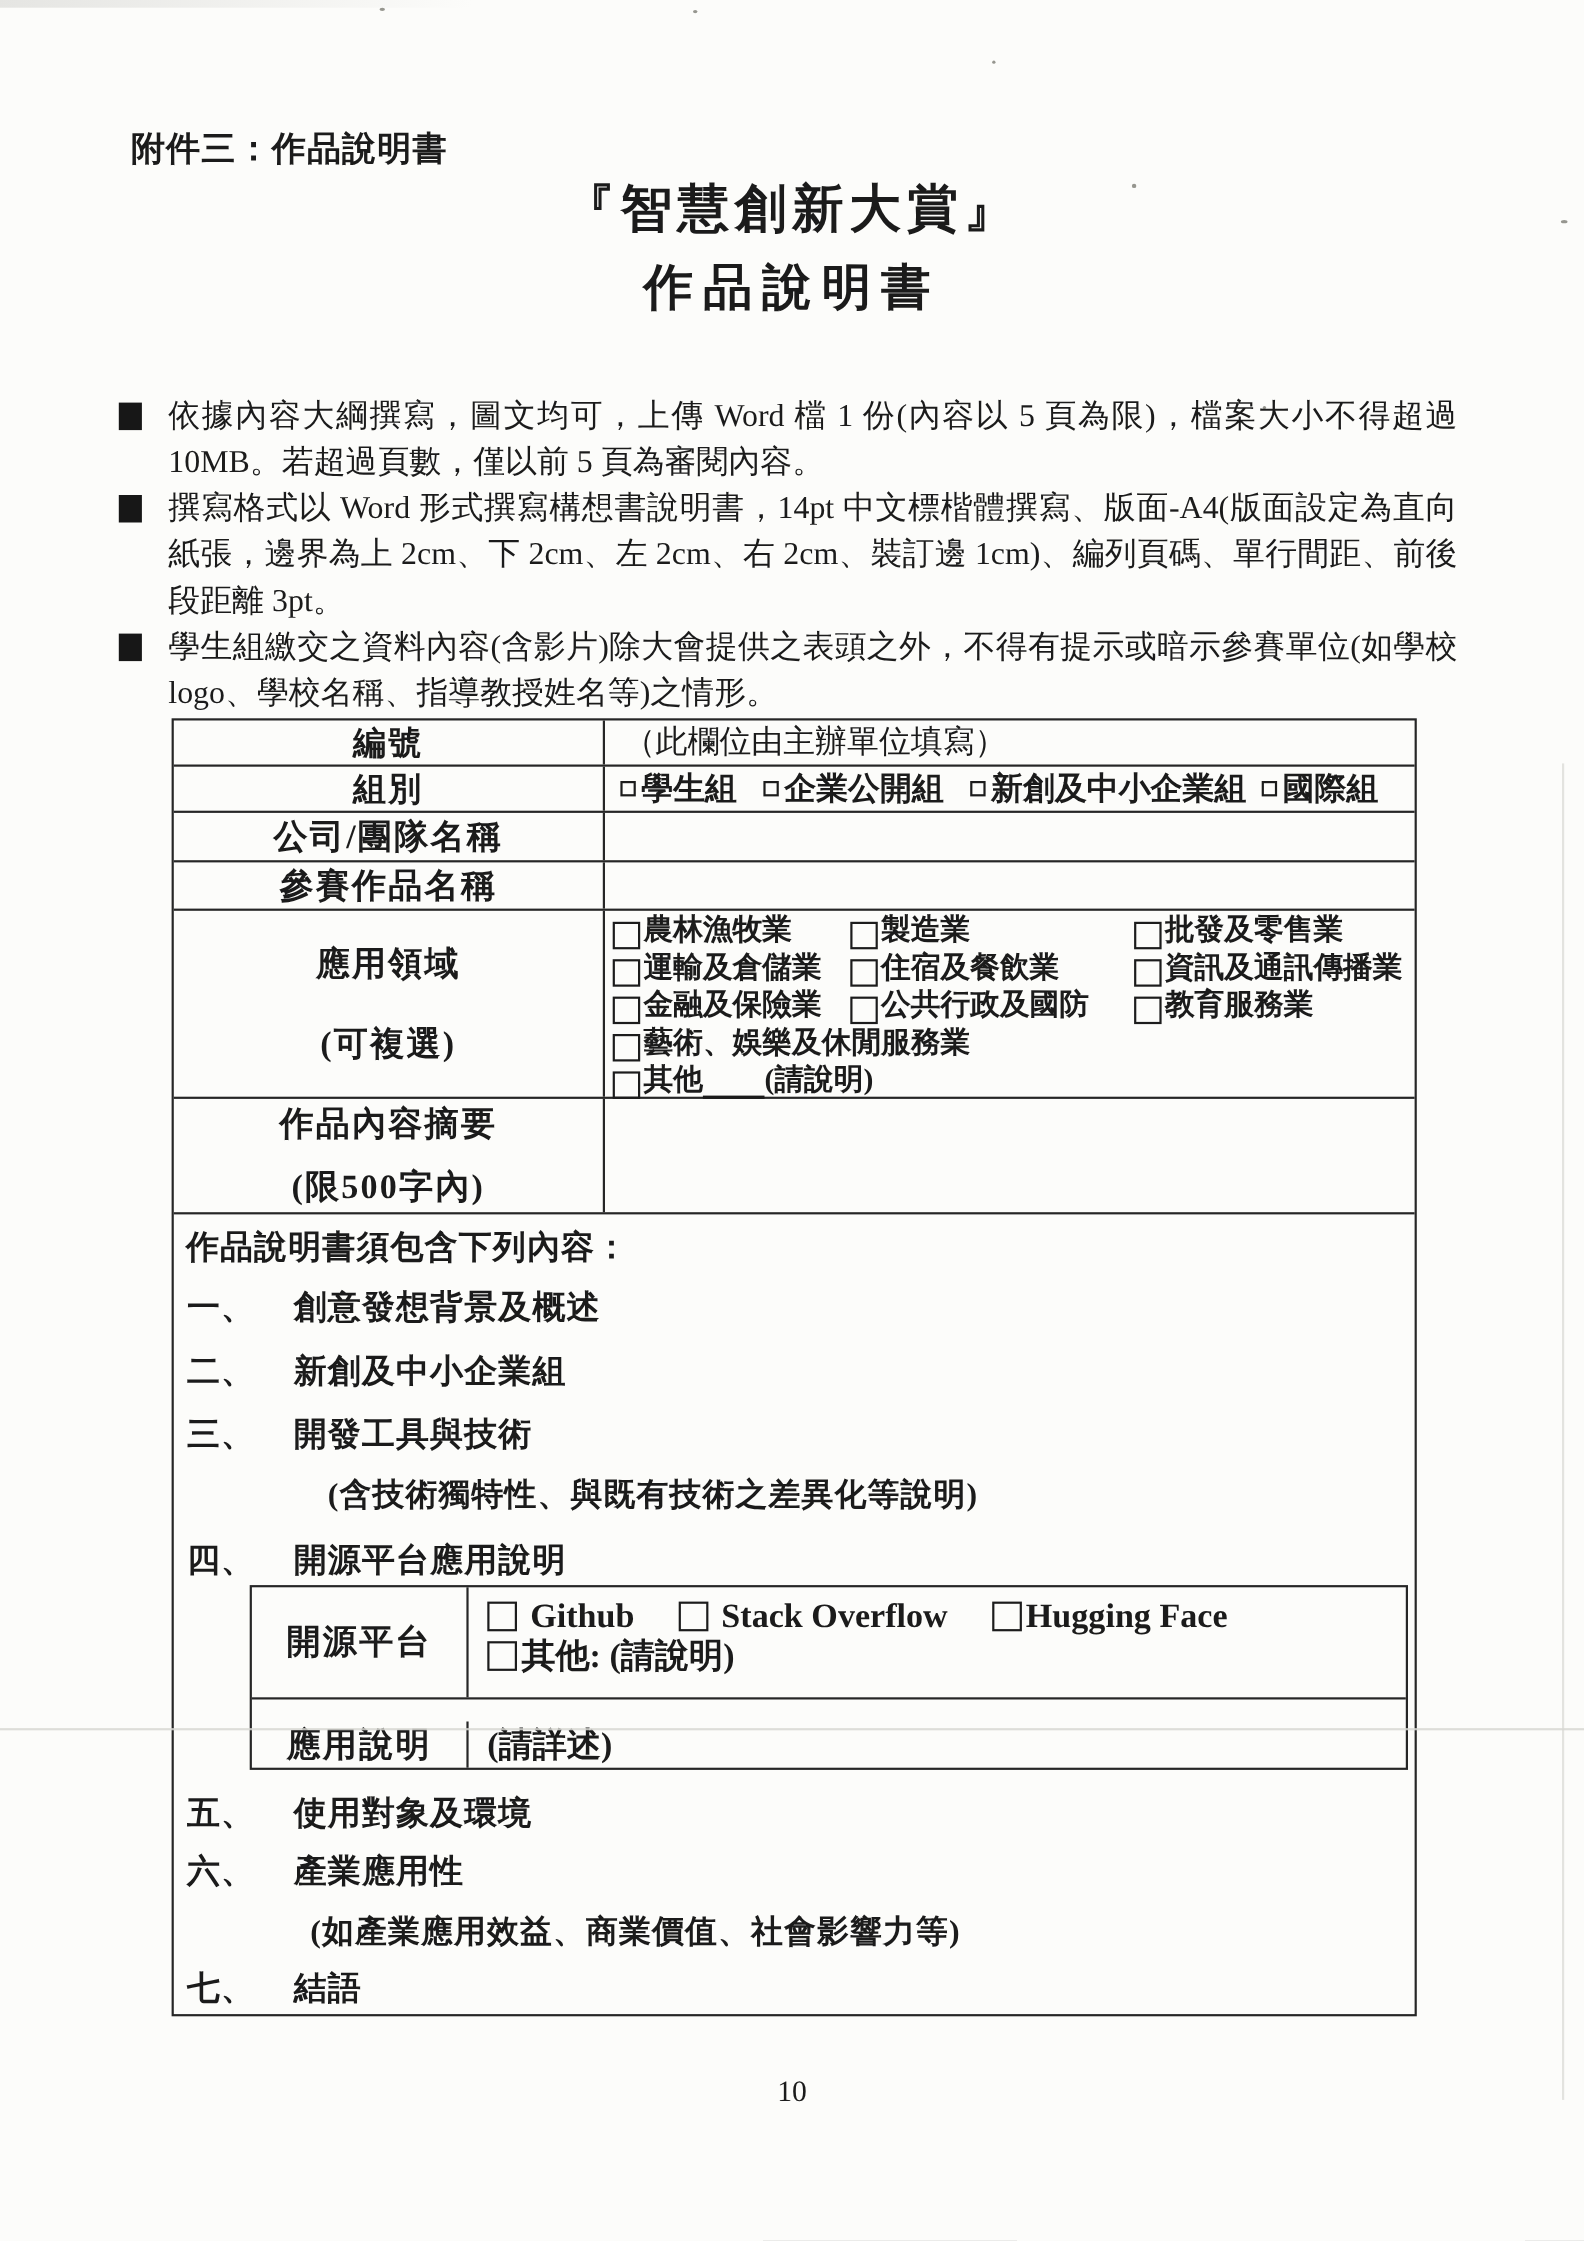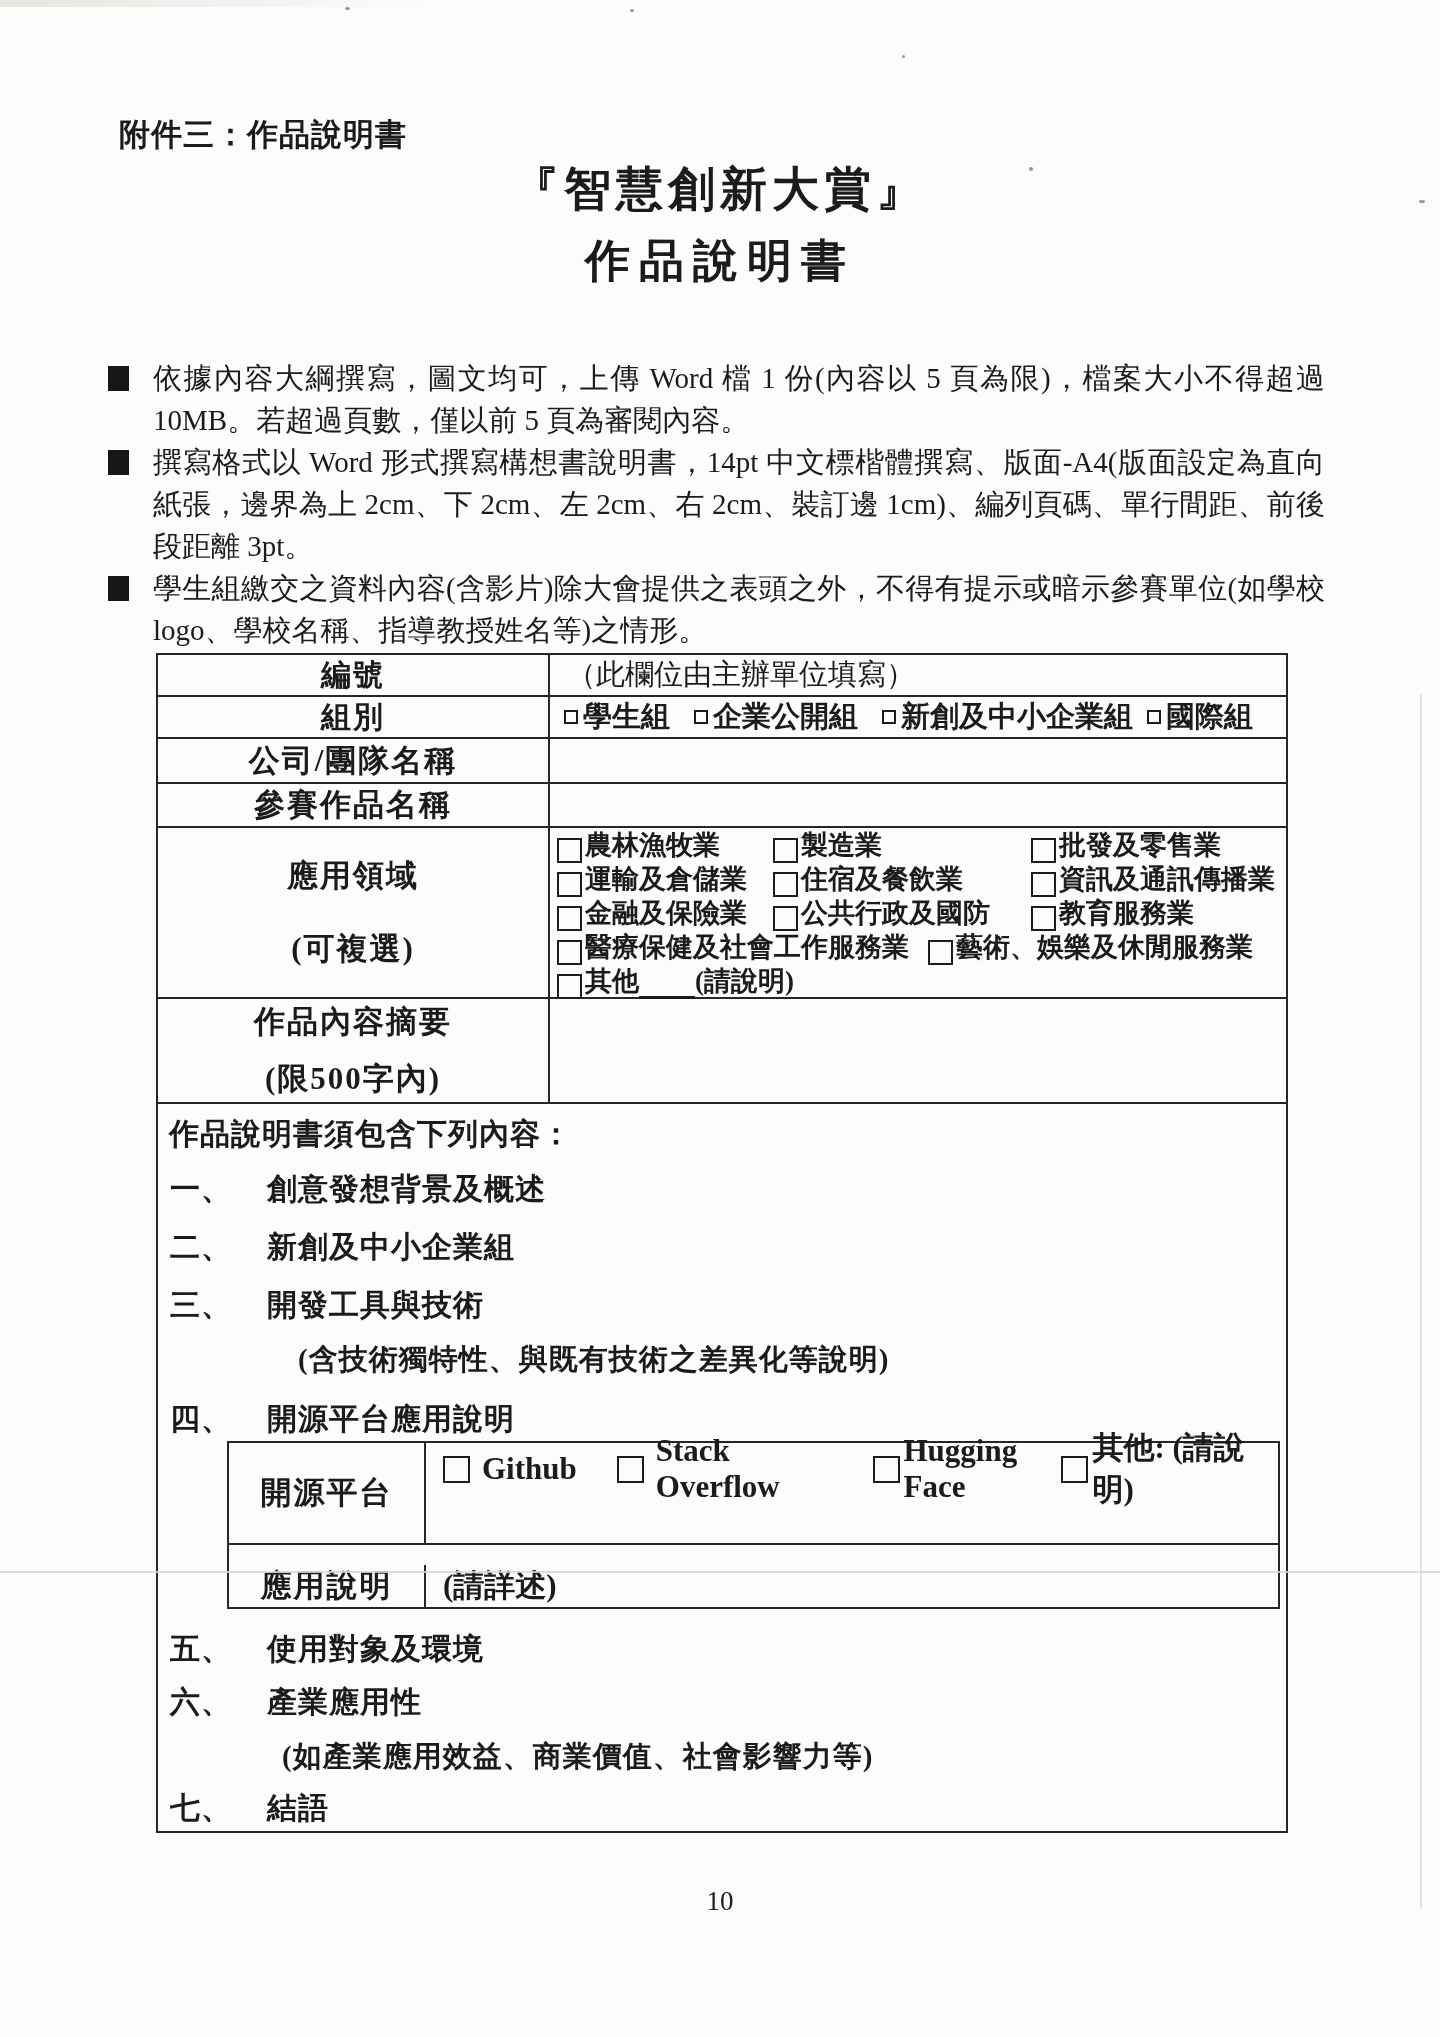--- a/index.html
+++ b/index.html
@@ -56,21 +56,21 @@
   .o-note { position:absolute; font-size:29px; font-weight:600; line-height:36px; letter-spacing:1px; }
 
   
   .inner-table { position:absolute; left:69px; top:337px; width:1053px; height:168px;
     border:2.5px solid #262626; box-sizing:border-box; display:flex; flex-direction:column;gap:20px; }
   .it-row { display:flex; box-sizing:border-box; }
   .it-row1 { height:111.5px; border-bottom:2.5px solid #262626; }
   .it-row2 { flex:1; }
   .it-label { flex:0 0 197px; box-sizing:border-box; border-right:2.5px solid #262626;
     display:flex; align-items:center; justify-content:center; font-size:31px; font-weight:600; letter-spacing:2px; }
-  .it-content { flex:1; display:flex; padding:8px 10px 8px 17px; box-sizing:border-box; }
+  .it-content { flex:1; display:flex; flex-direction:column; padding:8px 10px 8px 17px; box-sizing:border-box; }
   .os-line { display:flex; align-items:center; height:36px; font-size:31px; font-weight:600; }
   .os-opt { display:flex; align-items:center; margin-right:40px; }
   .os-opt:last-child { margin-right:0; }
   .box-md { width:27px; height:27px; border:2.5px solid #1c1c1c; box-sizing:border-box; flex:none; }
   .sp12 { margin-right:12px; } .sp4 { margin-right:4px; }
   .it-usage { flex:1; display:flex; align-items:center; padding-left:17px; font-size:31px; font-weight:600; }
 
   .page-num { position:absolute; left:0; top:1886px; width:100%; text-align:center; font-size:27px; }
 
   
@@ -196,24 +196,20 @@
             <span class="cbx-item w2">
                 <span class="box"></span>
                 <span>公共行政及國防</span>
               </span>
             <span class="cbx-item">
                 <span class="box"></span>
                 <span>教育服務業</span>
               </span>
           </div>
           <div class="cbx-line">
-            <span class="cbx-item wbig">
-                <span class="box"></span>
-                <span>醫療保健及社會工作服務業</span>
-              </span>
             <span class="cbx-item">
                 <span class="box"></span>
                 <span>藝術、娛樂及休閒服務業</span>
               </span>
           </div>
           <div class="cbx-line">
             <span class="cbx-item">
               <span class="box"></span>
               <span>其他</span>
               <span class="blank"></span>

